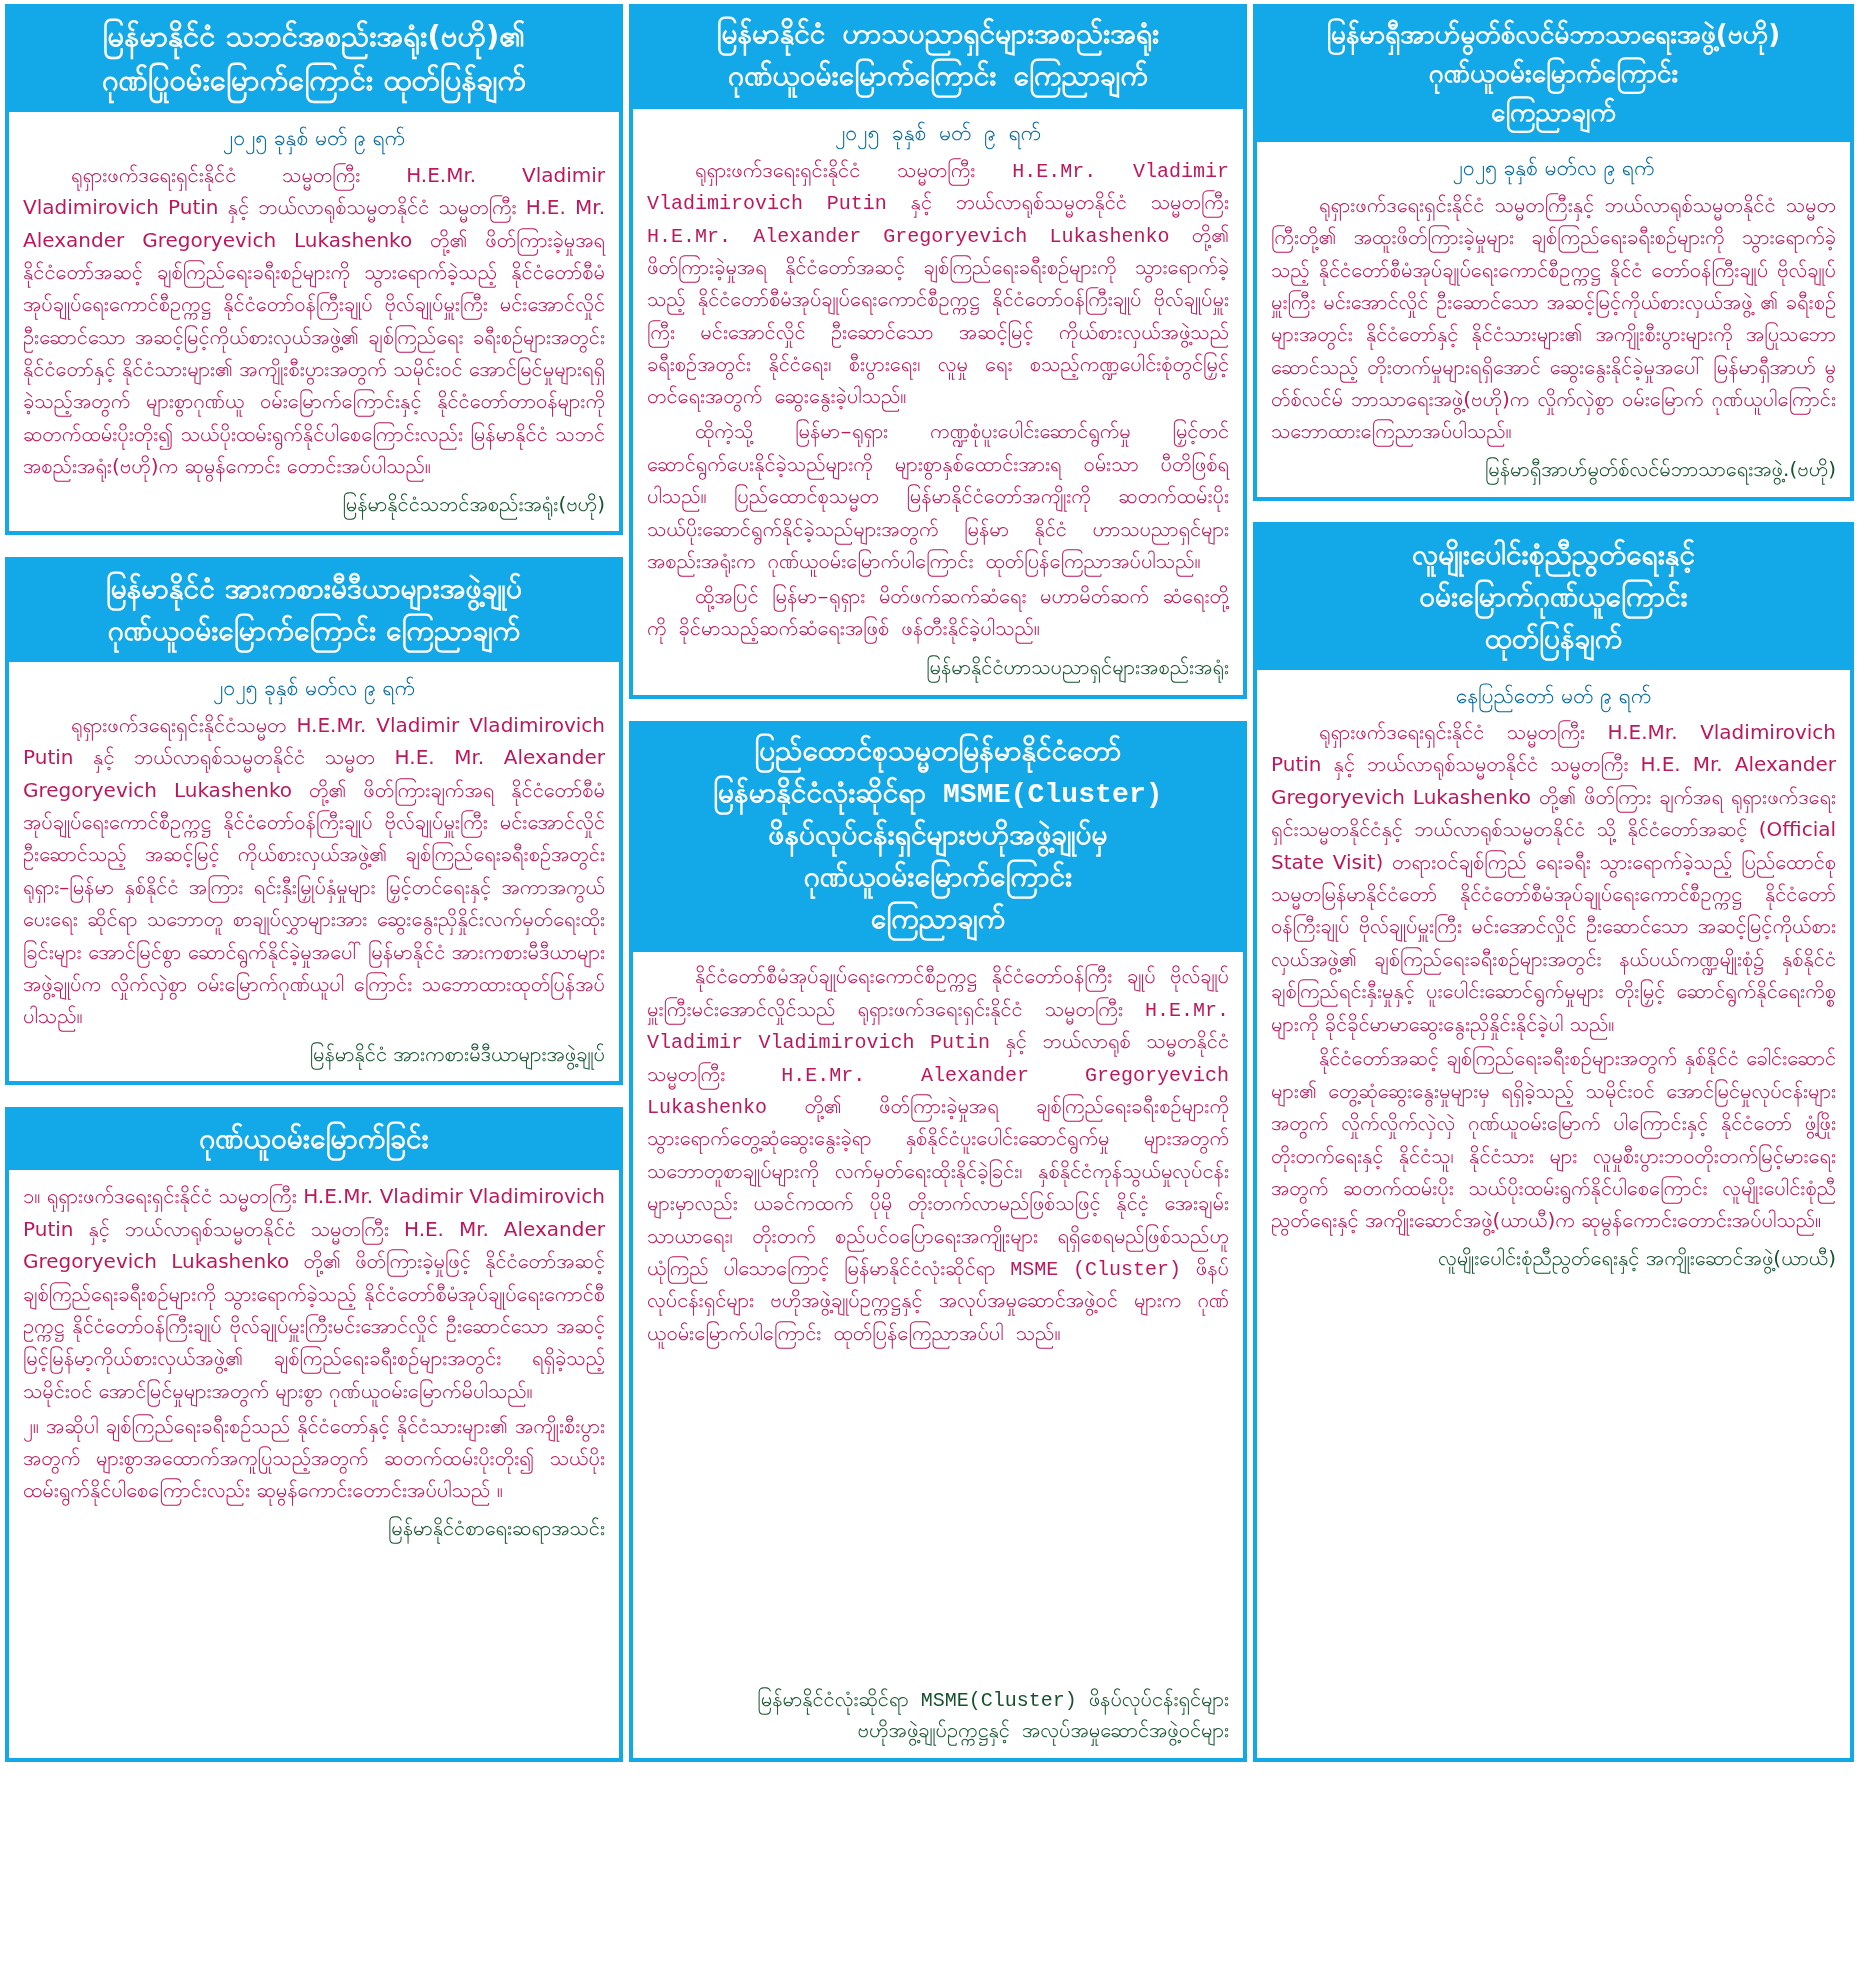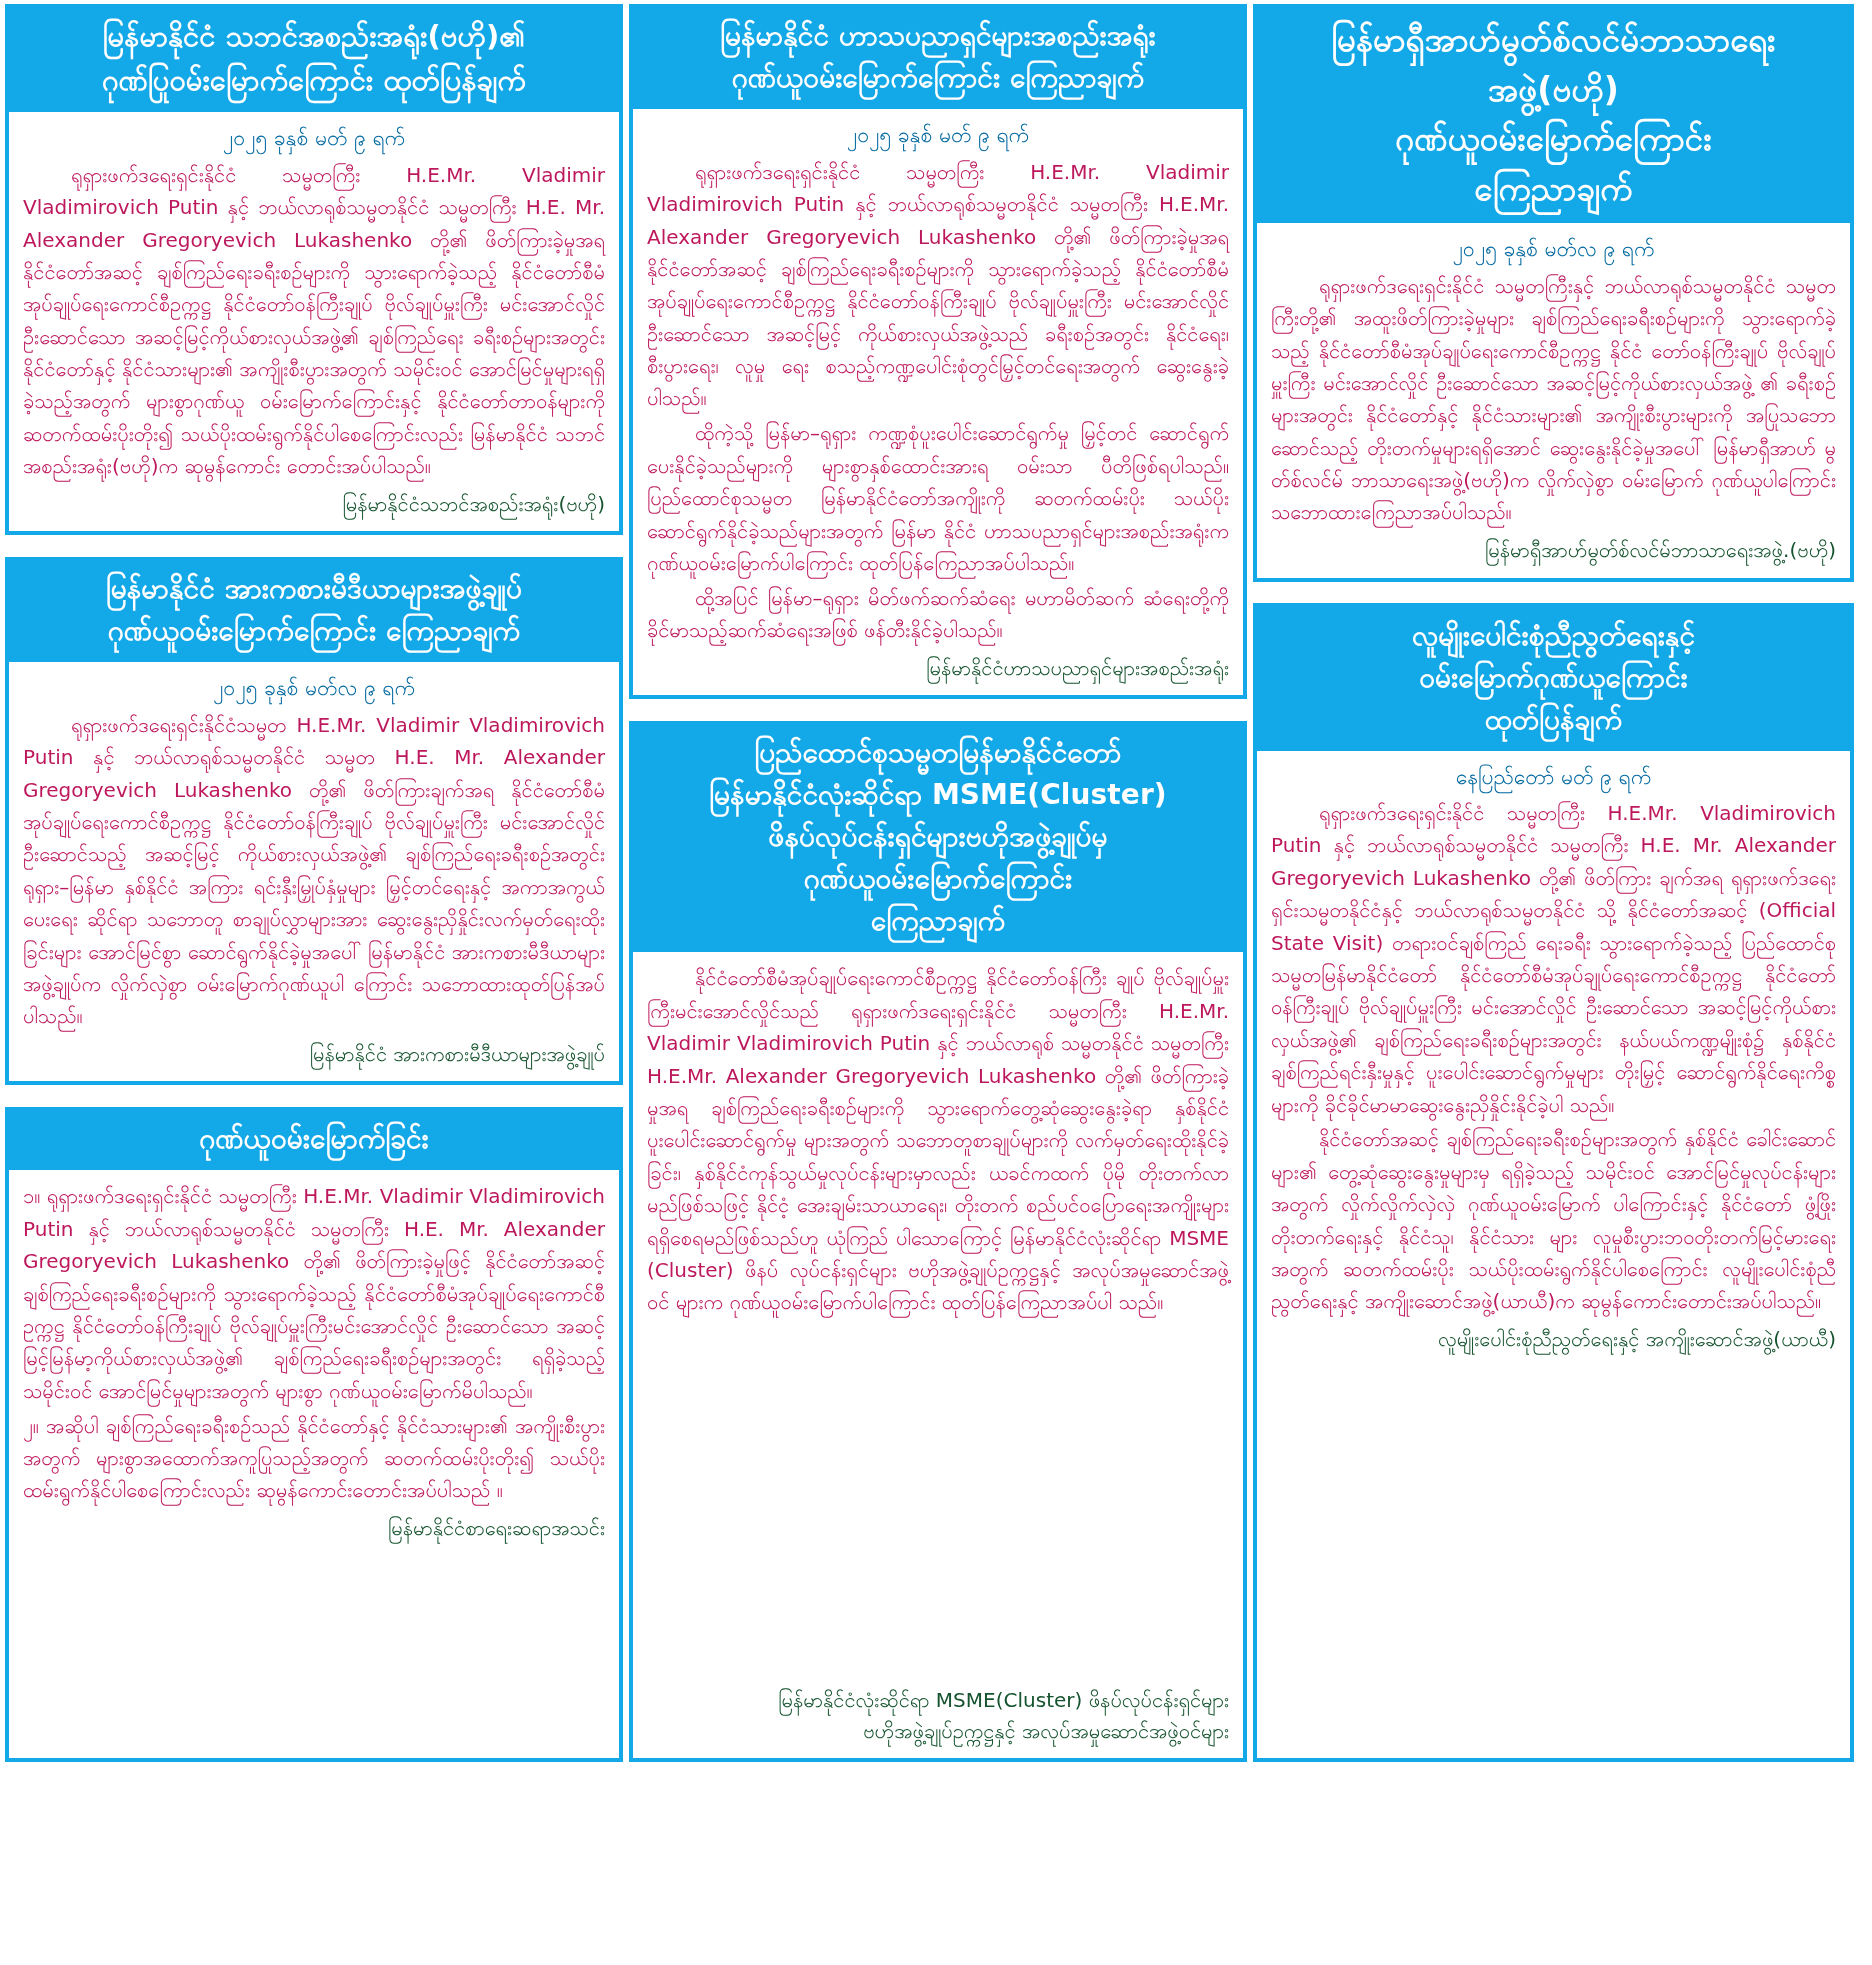--- a/index.html
+++ b/index.html
@@ -21,21 +21,21 @@
     background: #ffffff;
     border-radius: 26px;
   }
 
   .column {
     display: flex;
     flex-direction: column;
     gap: 21.5px;
   }
   .col-left   { width: 618px; }
-  .col-mid    { width: 618px; }
+  .col-mid    { width: 618px; font-family: Liberation Mono, monospace; }
   .col-right  { width: 601px; }
 
   
   .article {
     border: 4.4px solid #13a8e8;
     background: #ffffff;
     display: flex;
     flex-direction: column;
   }
   .article.grow { flex: 1 1 auto; }
@@ -46,21 +46,21 @@
     text-align: center;
     padding: 7.6px 11.4px 10px 11.4px;
     font-weight: 700;
     line-height: 1.50;
     letter-spacing: 0.1px;
   }
   .art-head .hl { display: block; }
 
   .h-xl  { font-size: 29px; }
   .h-lg  { font-size: 28px; }
-  .h-md  { font-size: 33px; }
+  .h-md  { font-size: 26px; }
 
   .art-body {
     background: #ffffff;
     padding: 10px 14px 11.4px 14px;
     color: #111111;
     flex: 1 1 auto;
     display: flex;
     flex-direction: column;
   }
 

